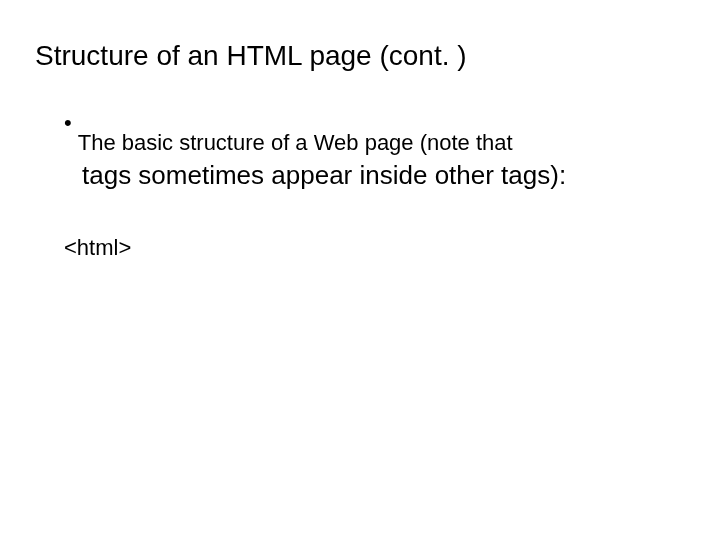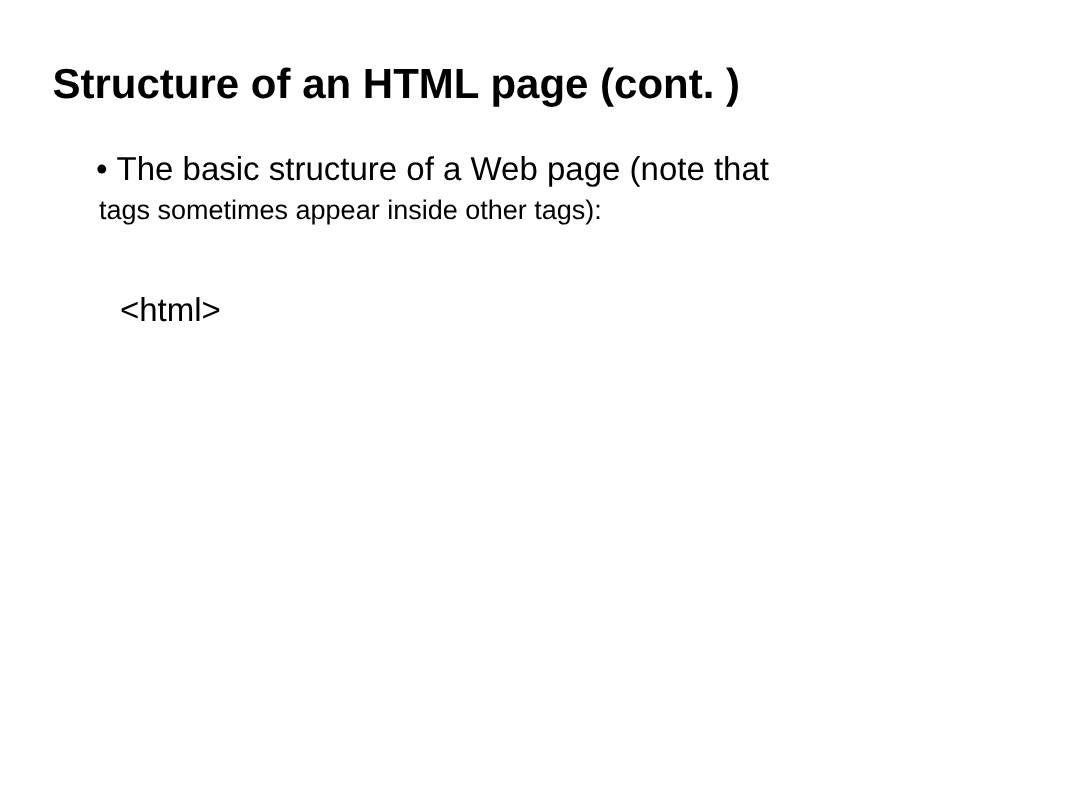--- a/index.html
+++ b/index.html
@@ -11,46 +11,47 @@
       width: 720px;
       height: 540px;
       background: #ffffff;
       font-family: Arial, Helvetica, sans-serif;
       color: #000000;
       padding: 40px 40px 40px 40px;
       position: relative;
     }
     .slide-title {
       font-size: 28px;
-      font-weight: bold;
-      margin-bottom: 26px;
+      font-weight: normal;
+      margin-bottom: 36px;
       margin-left: -5px;
     }
     .bullet-section {
       margin-left: 24px;
       margin-bottom: 40px;
     }
     .bullet-line {
       font-size: 22px;
       line-height: 1.35;
       display: flex;
     }
     .bullet-marker {
       margin-right: 6px;
     }
     .bullet-text {
       flex: 1;
+      margin-top: 20px;
     }
     .bullet-continuation {
-      font-size: 18px;
+      font-size: 26px;
       line-height: 1.35;
-      margin-left: 2px;
+      margin-left: 18px;
     }
     .code-block {
-      margin-left: 40px;
+      margin-left: 24px;
       font-size: 22px;
       line-height: 1.35;
     }
     .code-line {
       white-space: pre;
     }
   </style>
 </head>
 <body>
 

